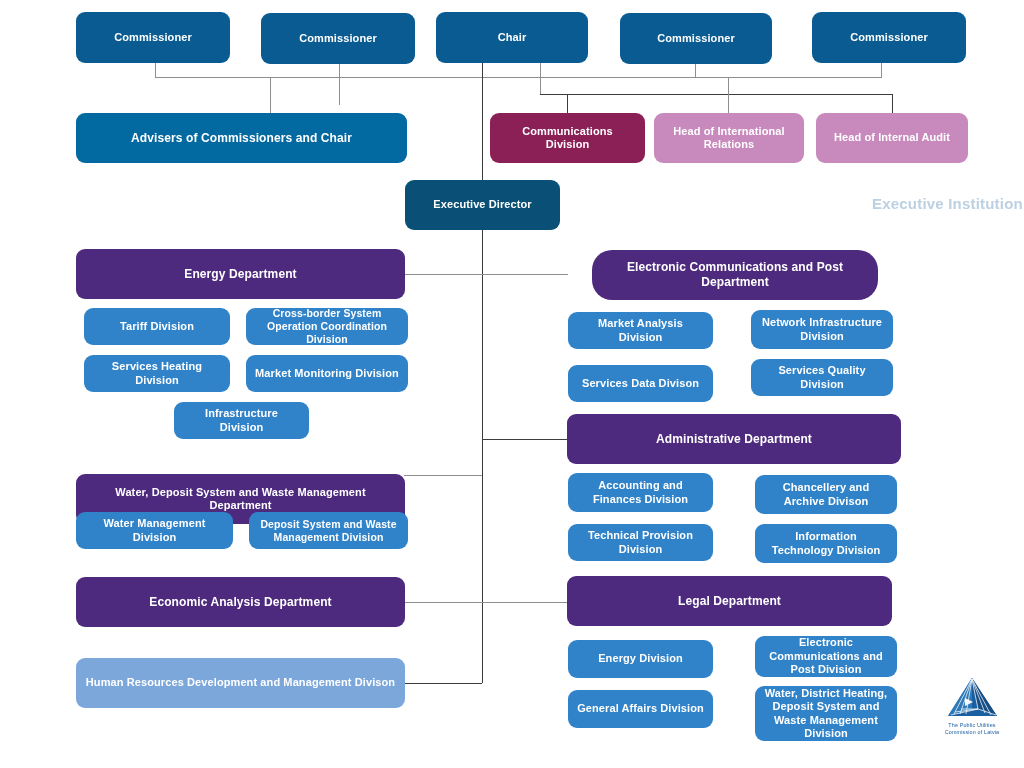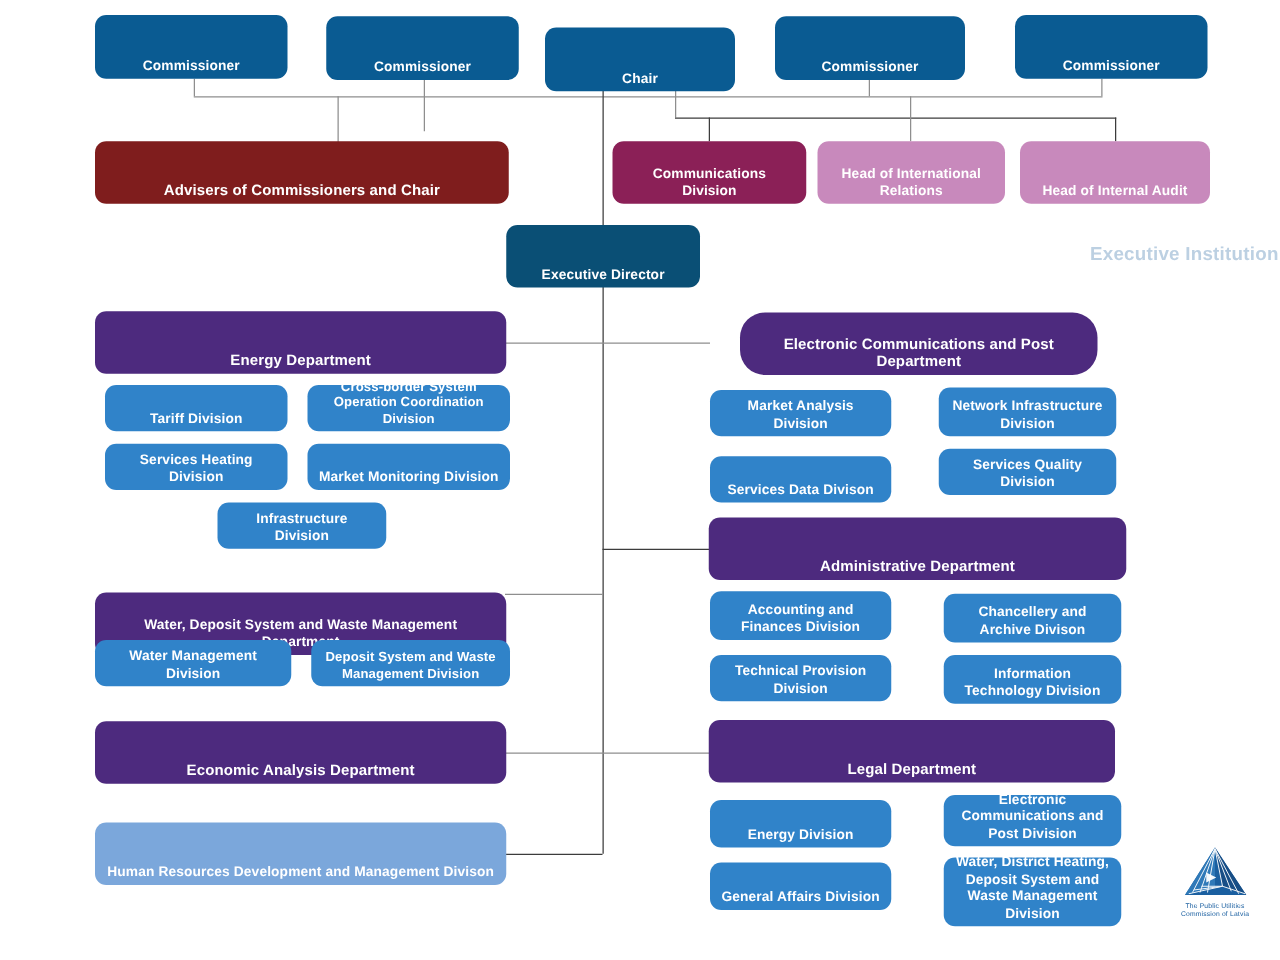--- a/index.html
+++ b/index.html
@@ -15,35 +15,35 @@
     background: #ffffff;
     font-family: "Liberation Sans", sans-serif;
     overflow: hidden;
   }
 
   
   .node {
     position: absolute;
     box-sizing: border-box;
     display: flex;
-    align-items: flex-end;
+    align-items: center;
     justify-content: center;
     text-align: center;
     color: #ffffff;
     border-radius: 9px;
     padding: 3px 9px;
     line-height: 1.22;
     font-weight: bold;
     letter-spacing: .1px;
     z-index: 3;
   }
 
   
   .c-board      { background: #0a5b92; }  
-  .c-advisers   { background: #7f1d1d; }  
+  .c-advisers   { background: #0369a1; }  
   .c-exec       { background: #0a4f75; }  
   .c-comms      { background: #8b2057; }  
   .c-pink       { background: #c889bc; }  
   .c-dept       { background: #4d2a7e; }  
   .c-div        { background: #3083c9; }  
   .c-hr         { background: #7ba7db; }  
 
   .thin { font-weight: bold; }
   .sz-12 { font-size: 12px; }
   .sz-11 { font-size: 11px; }
@@ -114,21 +114,21 @@
   <div class="line hline grey" style="left:404px; top:602px; width:164px;"></div>
   <div class="line hline" style="left:482px; top:439px; width:86px;"></div>
   <div class="line hline" style="left:404px; top:683px; width:78px;"></div>
 
   <div class="node c-board sz-11" style="left:76px;  top:12px; width:154px; height:51px;">
     <span>Commissioner</span>
   </div>
   <div class="node c-board sz-11" style="left:261px; top:13px; width:154px; height:51px;">
     <span>Commissioner</span>
   </div>
-  <div class="node c-board sz-11" style="left:436px; top:12px; width:152px; height:51px;margin-top:10px;">
+  <div class="node c-board sz-11" style="left:436px; top:12px; width:152px; height:51px;">
     <span>Chair</span>
   </div>
   <div class="node c-board sz-11" style="left:620px; top:13px; width:152px; height:51px;">
     <span>Commissioner</span>
   </div>
   <div class="node c-board sz-11" style="left:812px; top:12px; width:154px; height:51px;">
     <span>Commissioner</span>
   </div>
 
   <div class="node c-advisers sz-12" style="left:76px; top:113px; width:331px; height:50px;">

